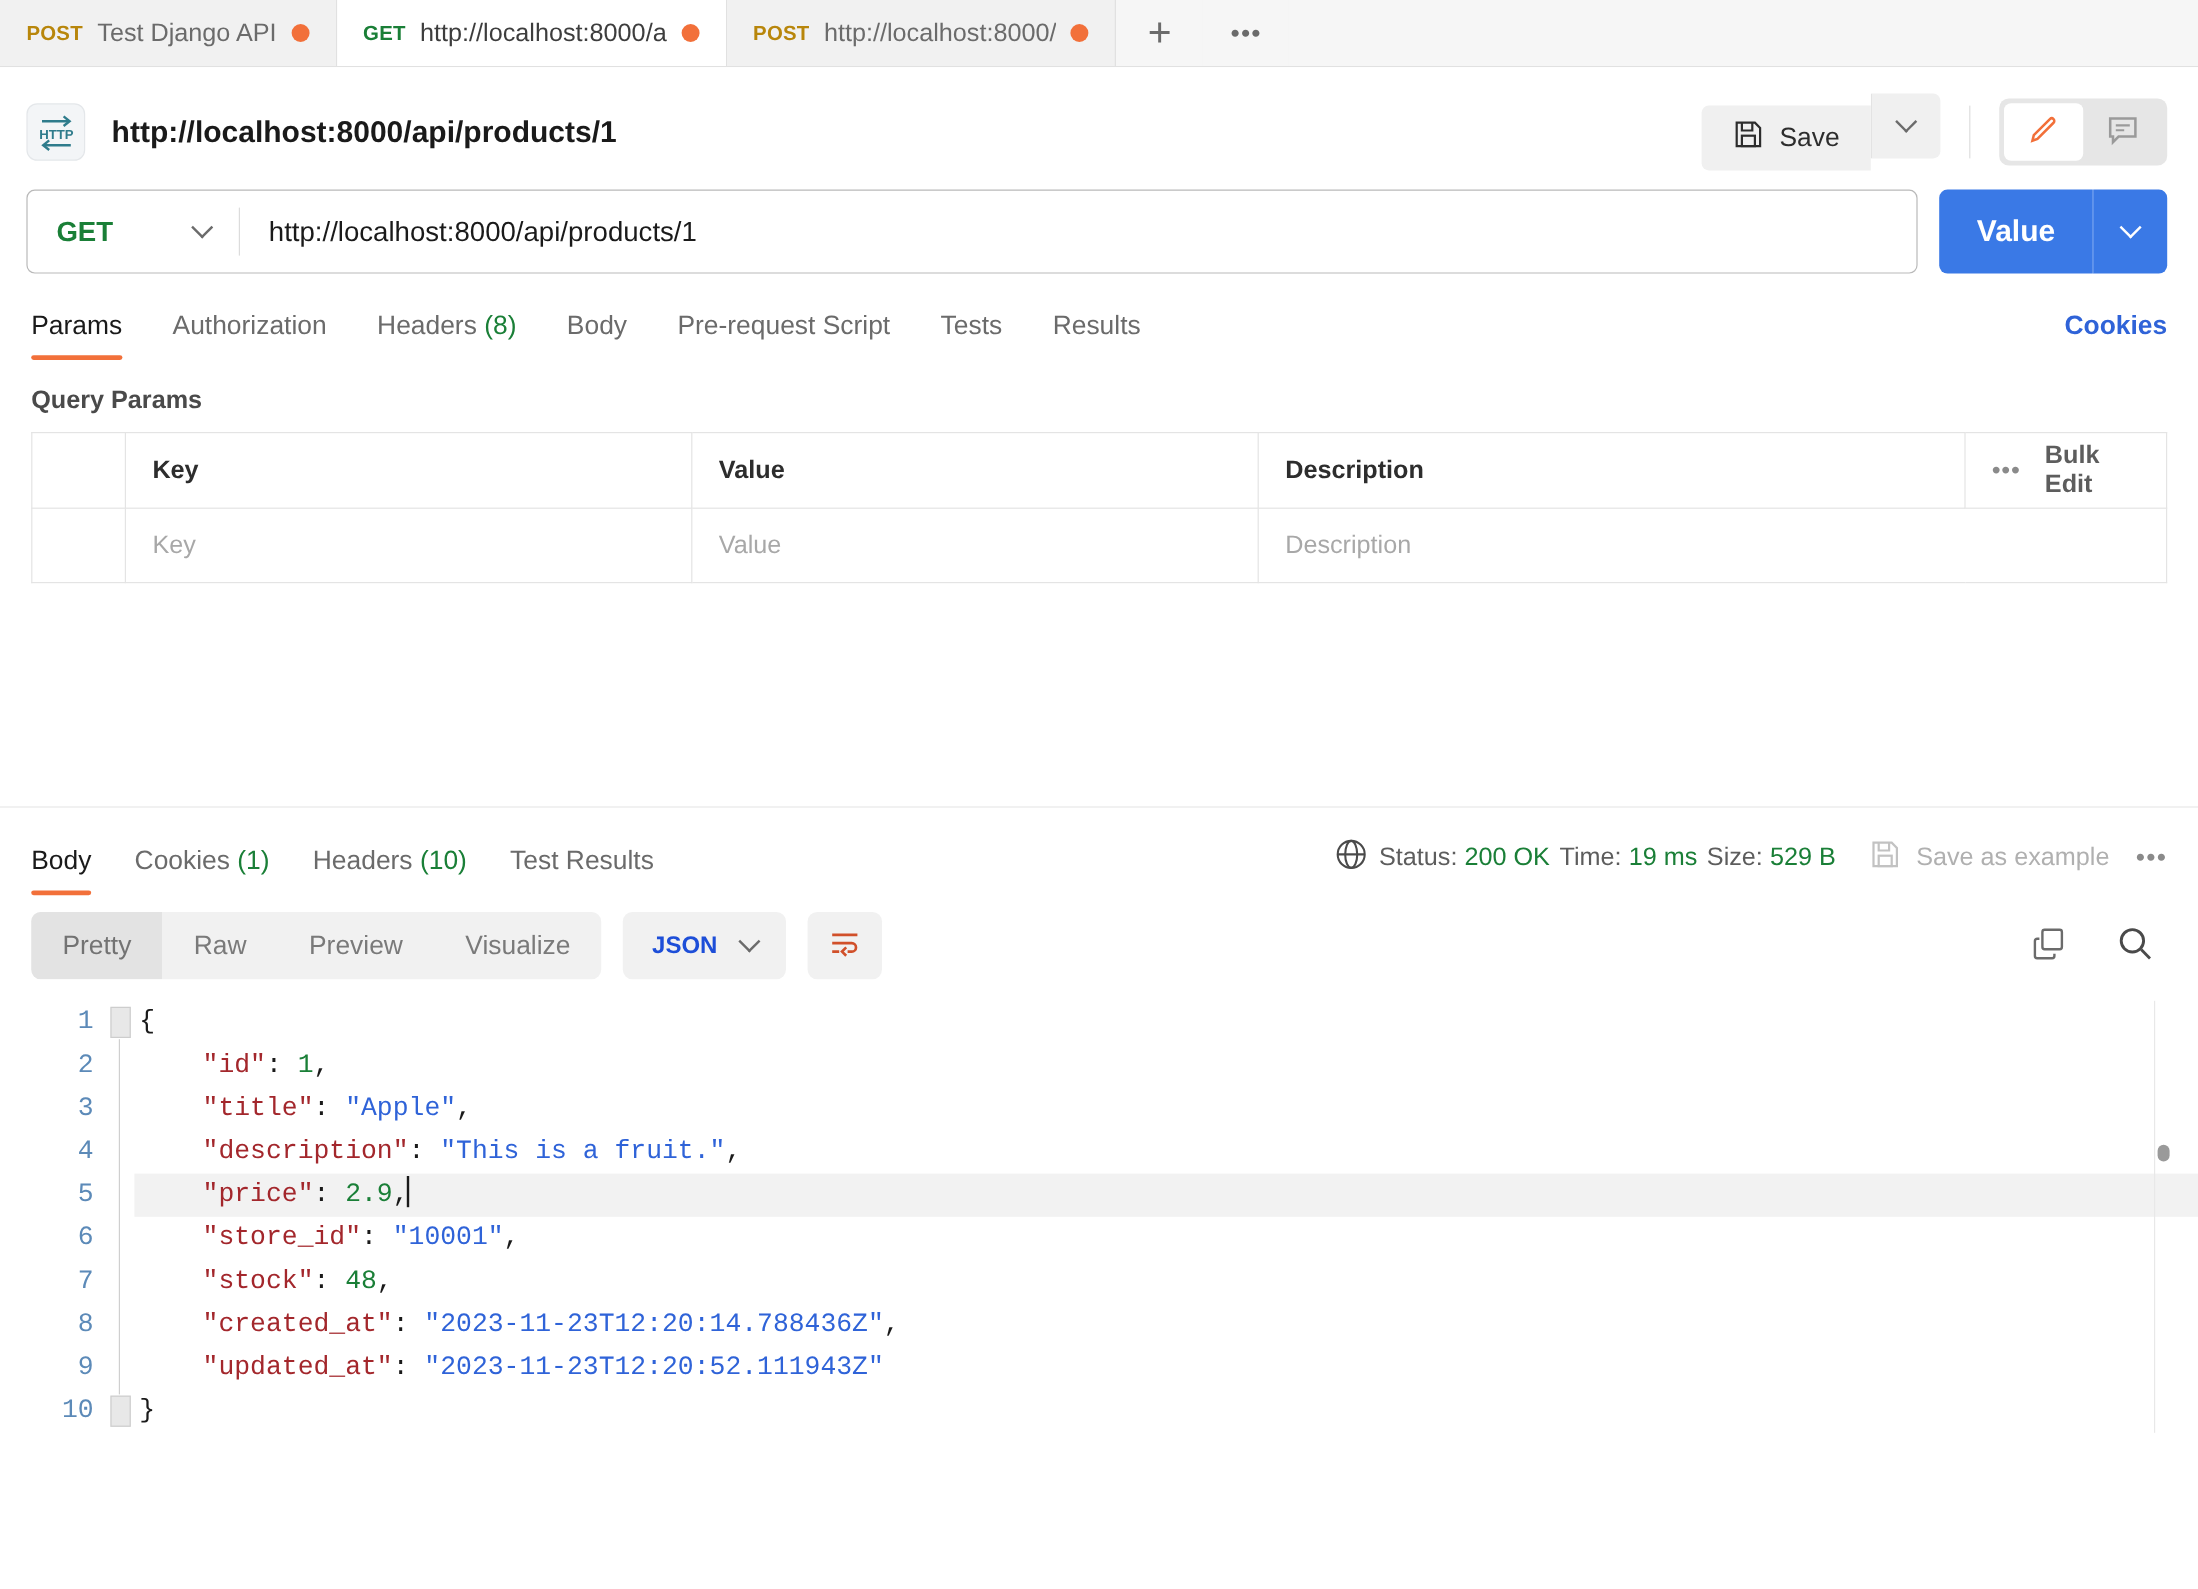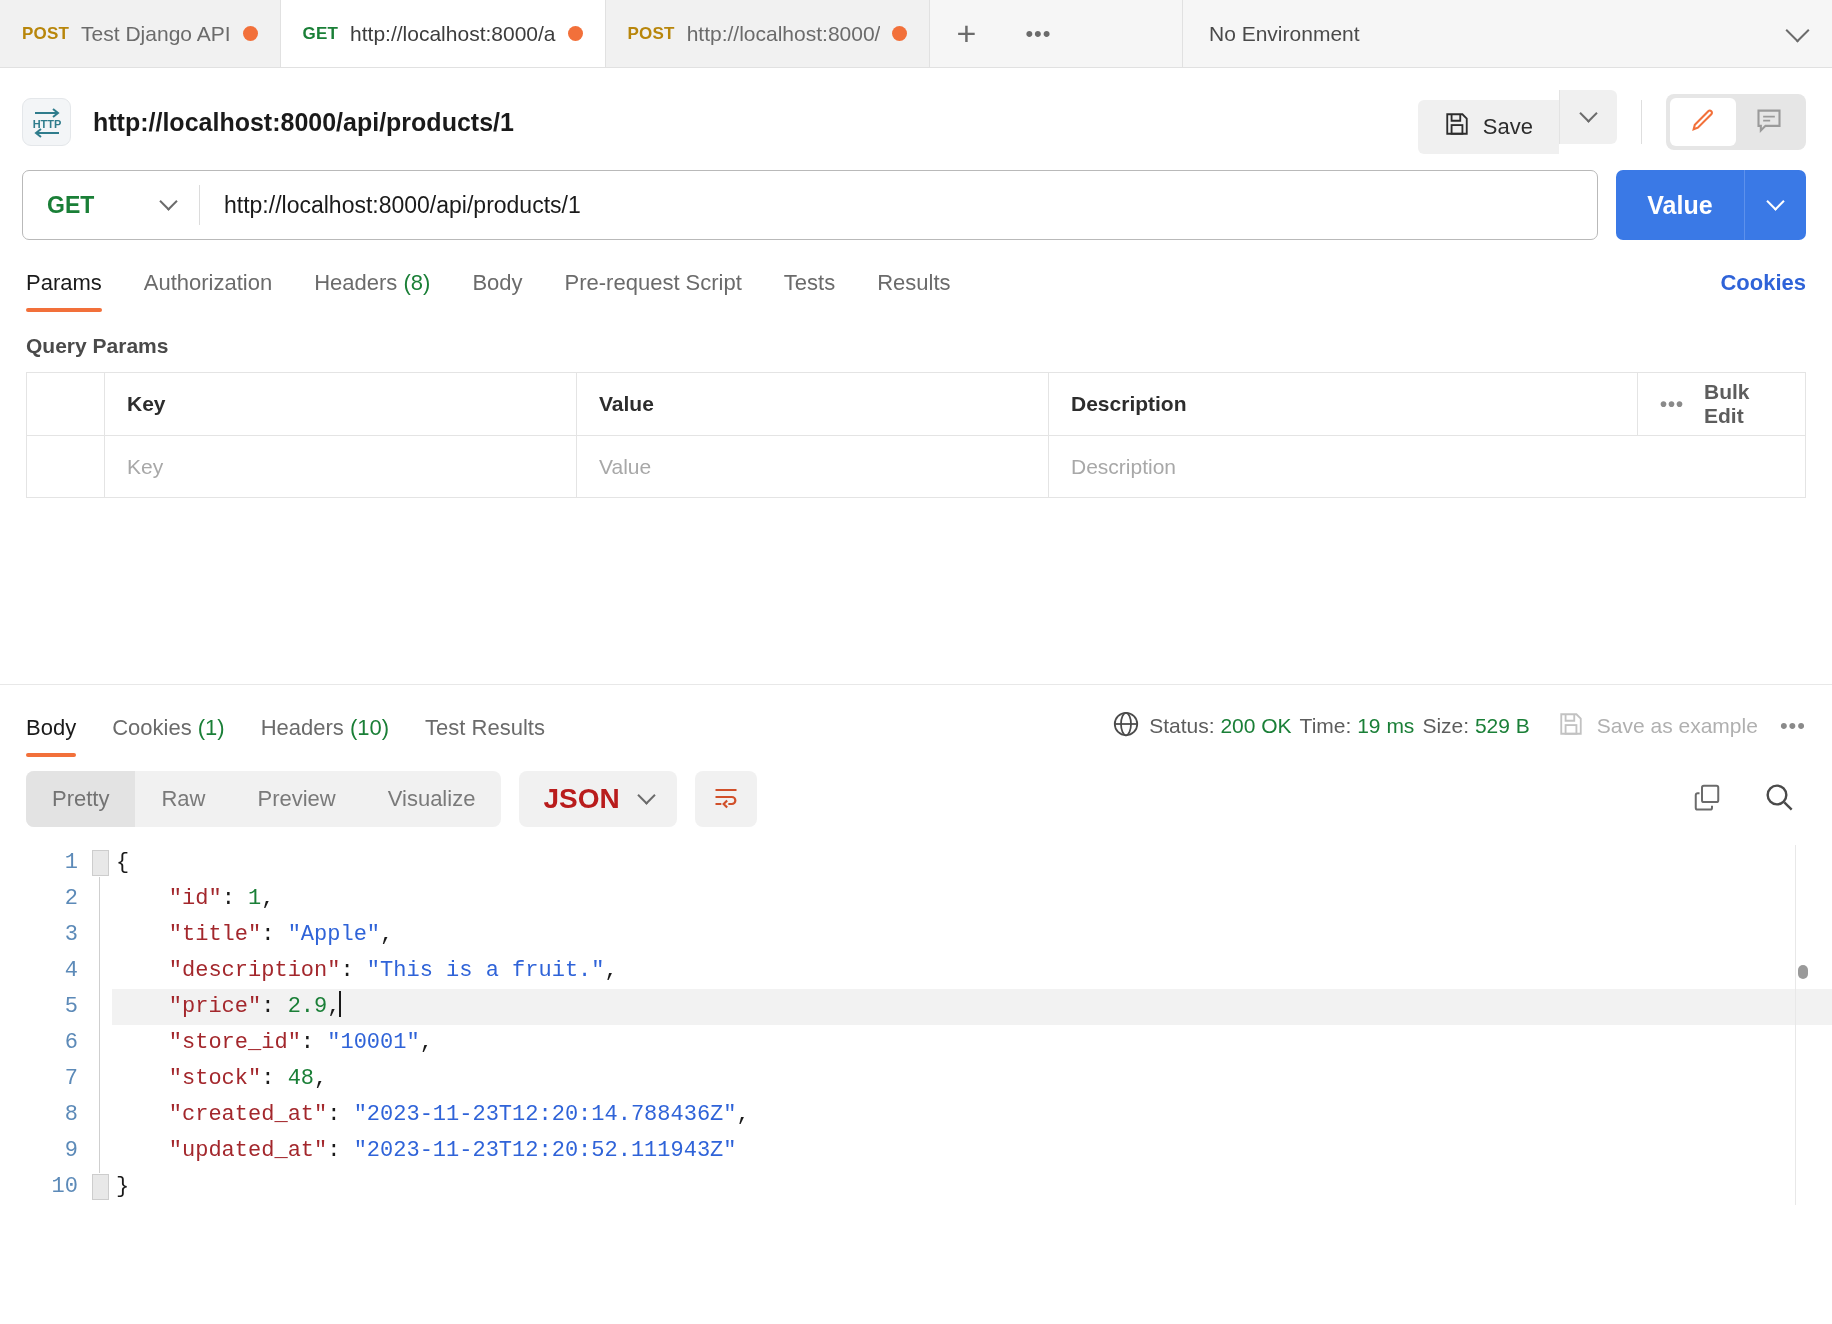--- a/index.html
+++ b/index.html
@@ -8,21 +8,21 @@
     width: 1832px; height: 1324px;
     background: #ffffff;
     font-family: "Liberation Sans", sans-serif;
     color: #2d2d2d;
     overflow: hidden;
   }
 
   
   .tabbar {
     display: flex; align-items: stretch;
-    height: 68px;
+    height: 56px;
     border-bottom: 1px solid #e1e1e1;
     background: #f6f6f6;
   }
   .tabs { display: flex; align-items: stretch; }
   .tab {
     display: flex; align-items: center; gap: 12px;
     padding: 0 22px;
     min-width: 230px;
     border-right: 1px solid #e1e1e1;
     background: #f1f1f1;
@@ -260,21 +260,21 @@
     padding: 0 26px; height: 56px;
     display: flex; align-items: center;
     font-size: 22px; color: #7a7a7a; cursor: pointer;
   }
   .pill.on { background: #e3e3e3; color: #737373; font-weight: normal; }
   .fmt-sel {
     display: flex; align-items: center; gap: 20px;
     background: #f1f1f1; border-radius: 8px;
     height: 56px; padding: 0 24px; cursor: pointer;
   }
-  .fmt-sel .ftext { font-size: 28px; color: #b91c1c; font-weight: bold; }
+  .fmt-sel .ftext { font-size: 20px; color: #1d4ed8; font-weight: bold; }
   .wrap-btn {
     width: 62px; height: 56px; border-radius: 8px; background: #f1f1f1;
     display: flex; align-items: center; justify-content: center; cursor: pointer;
   }
   .bb-spacer { flex: 1; }
   .icon-btn {
     width: 54px; height: 54px;
     display: flex; align-items: center; justify-content: center;
     cursor: pointer;
   }
@@ -343,24 +343,20 @@
       <span class="method m-post">POST</span>
       <span class="tname">http://localhost:8000/</span>
       <span class="dot"></span>
     </div>
   </div>
   <div class="tab-add">+</div>
   <div class="tab-more">
     <span class="dots3">•••</span>
   </div>
   <div class="tabbar-spacer"></div>
-  <div class="env-select">
-    <span class="env-label">No Environment</span>
-    <span class="chev"></span>
-  </div>
 </div>
 
 <div class="req-head">
   <div class="http-badge">
     <svg width="34" height="34" viewBox="0 0 34 34" aria-hidden="true">
       <path d="M5 8 h22" stroke="#2f7c8c" stroke-width="2" fill="none"></path>
       <path d="M23 4 l5 4 l-5 4" stroke="#2f7c8c" stroke-width="2" fill="none"></path>
       <text x="17" y="23" font-size="11" font-family="Liberation Sans, sans-serif" fill="#2f7c8c" text-anchor="middle" font-weight="bold">HTTP</text>
       <path d="M29 28 h-22" stroke="#2f7c8c" stroke-width="2" fill="none"></path>
       <path d="M11 24 l-5 4 l5 4" stroke="#2f7c8c" stroke-width="2" fill="none"></path>

